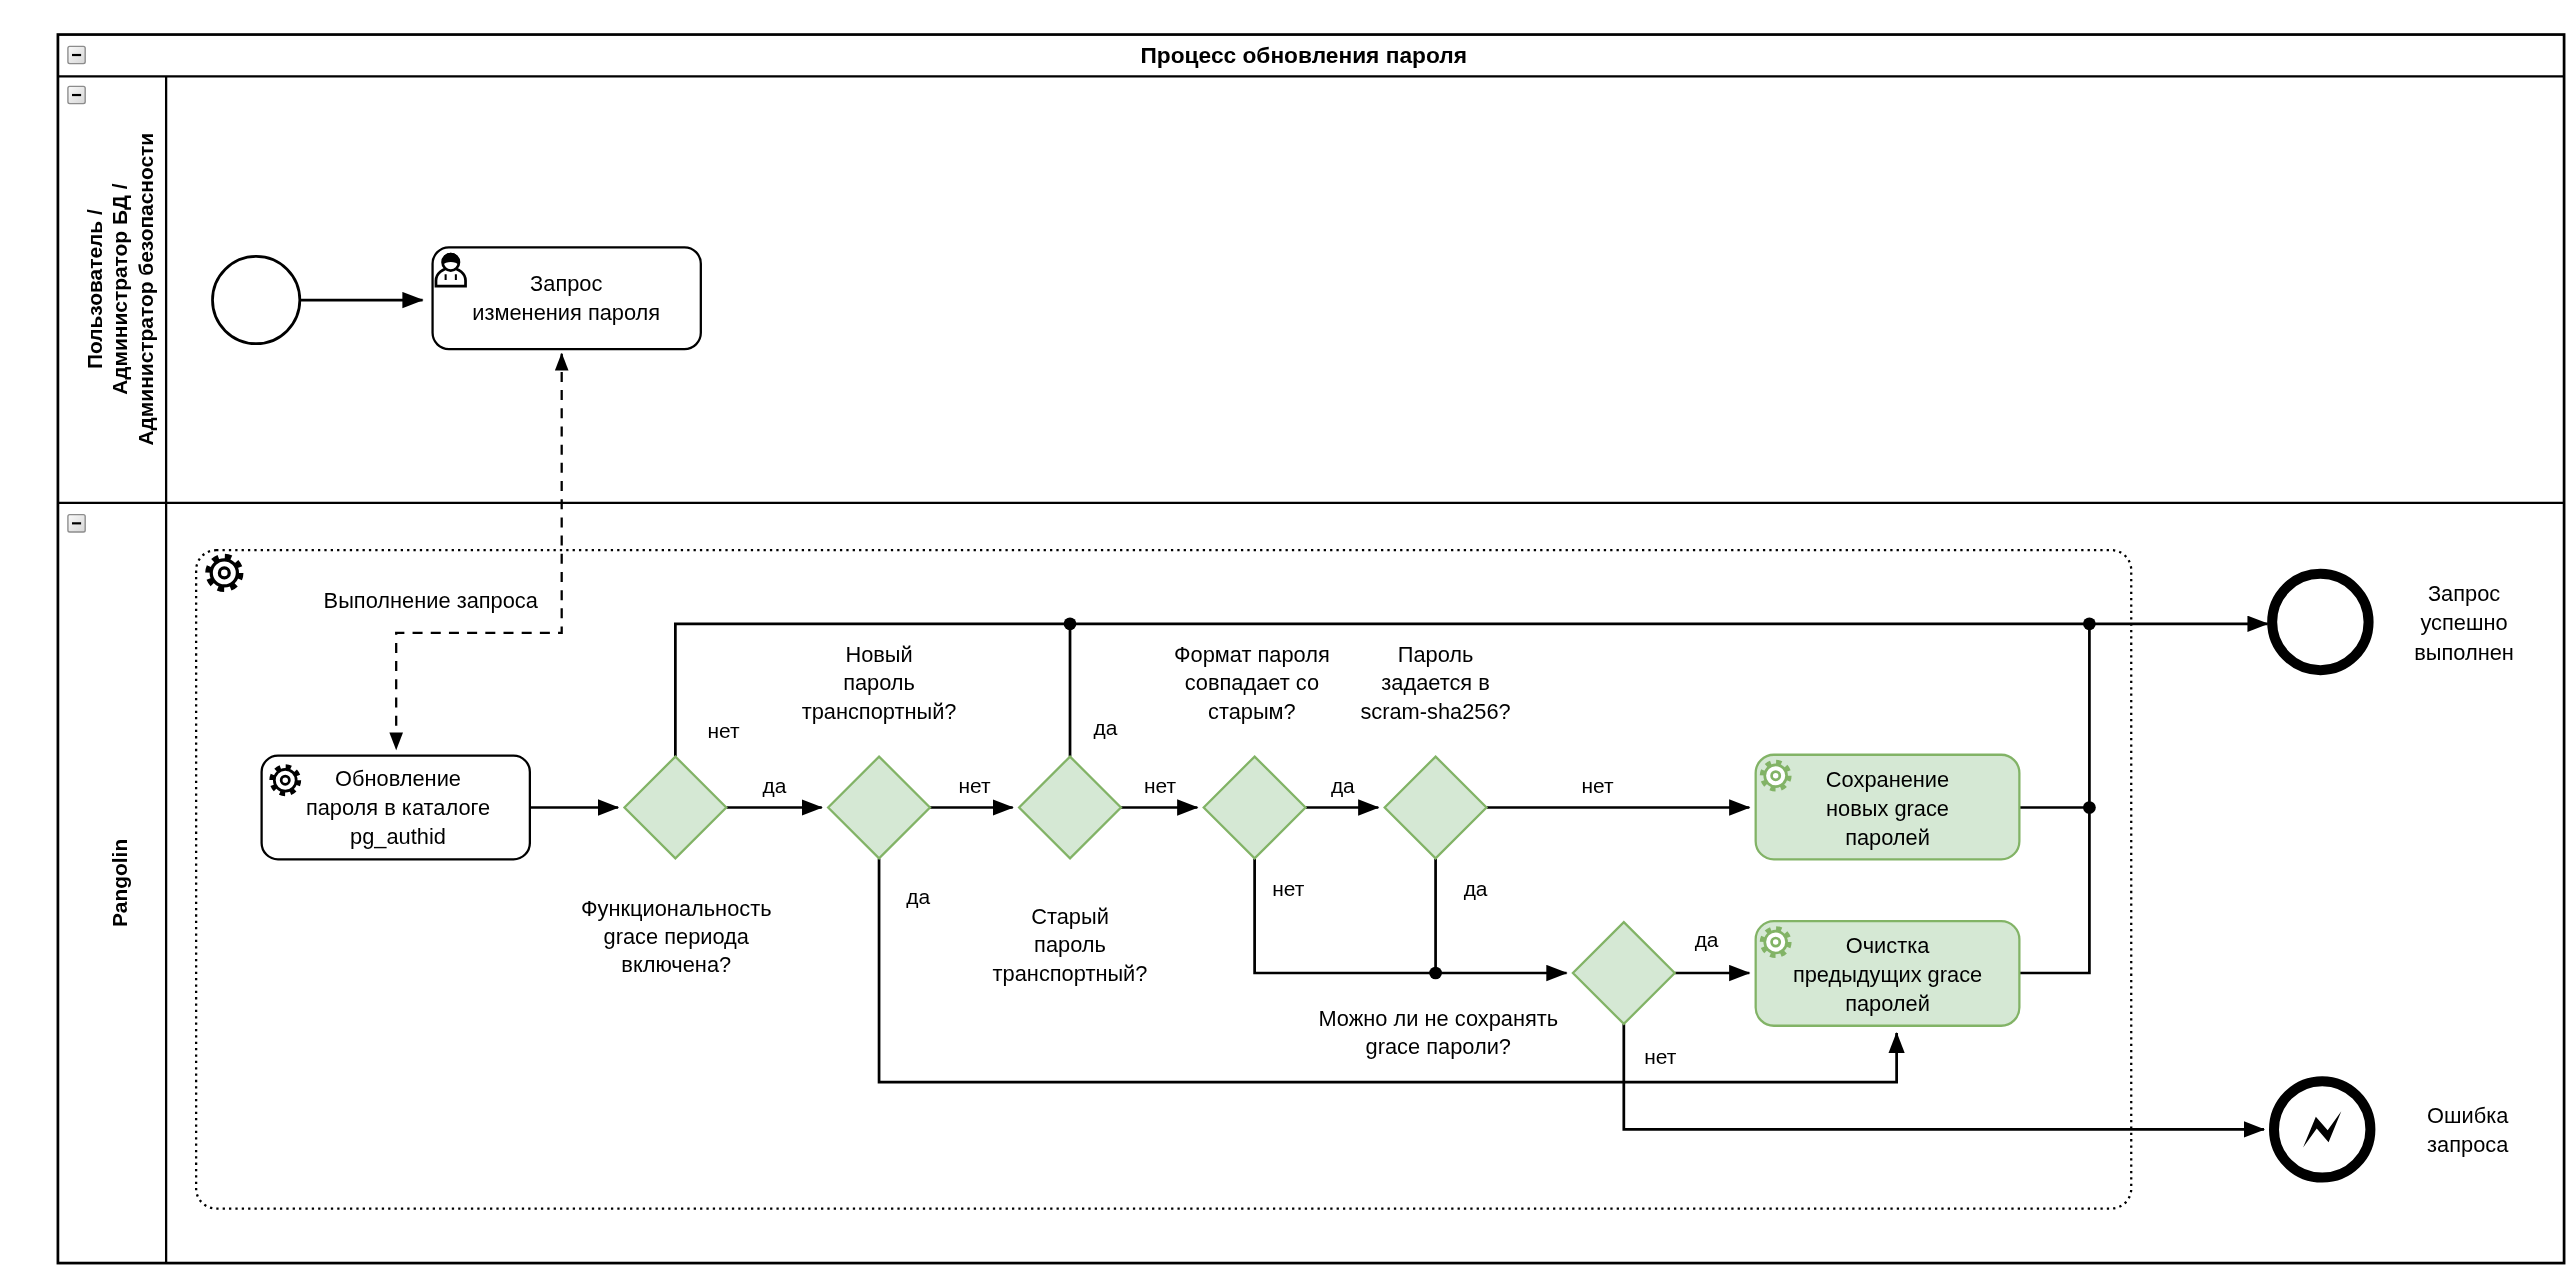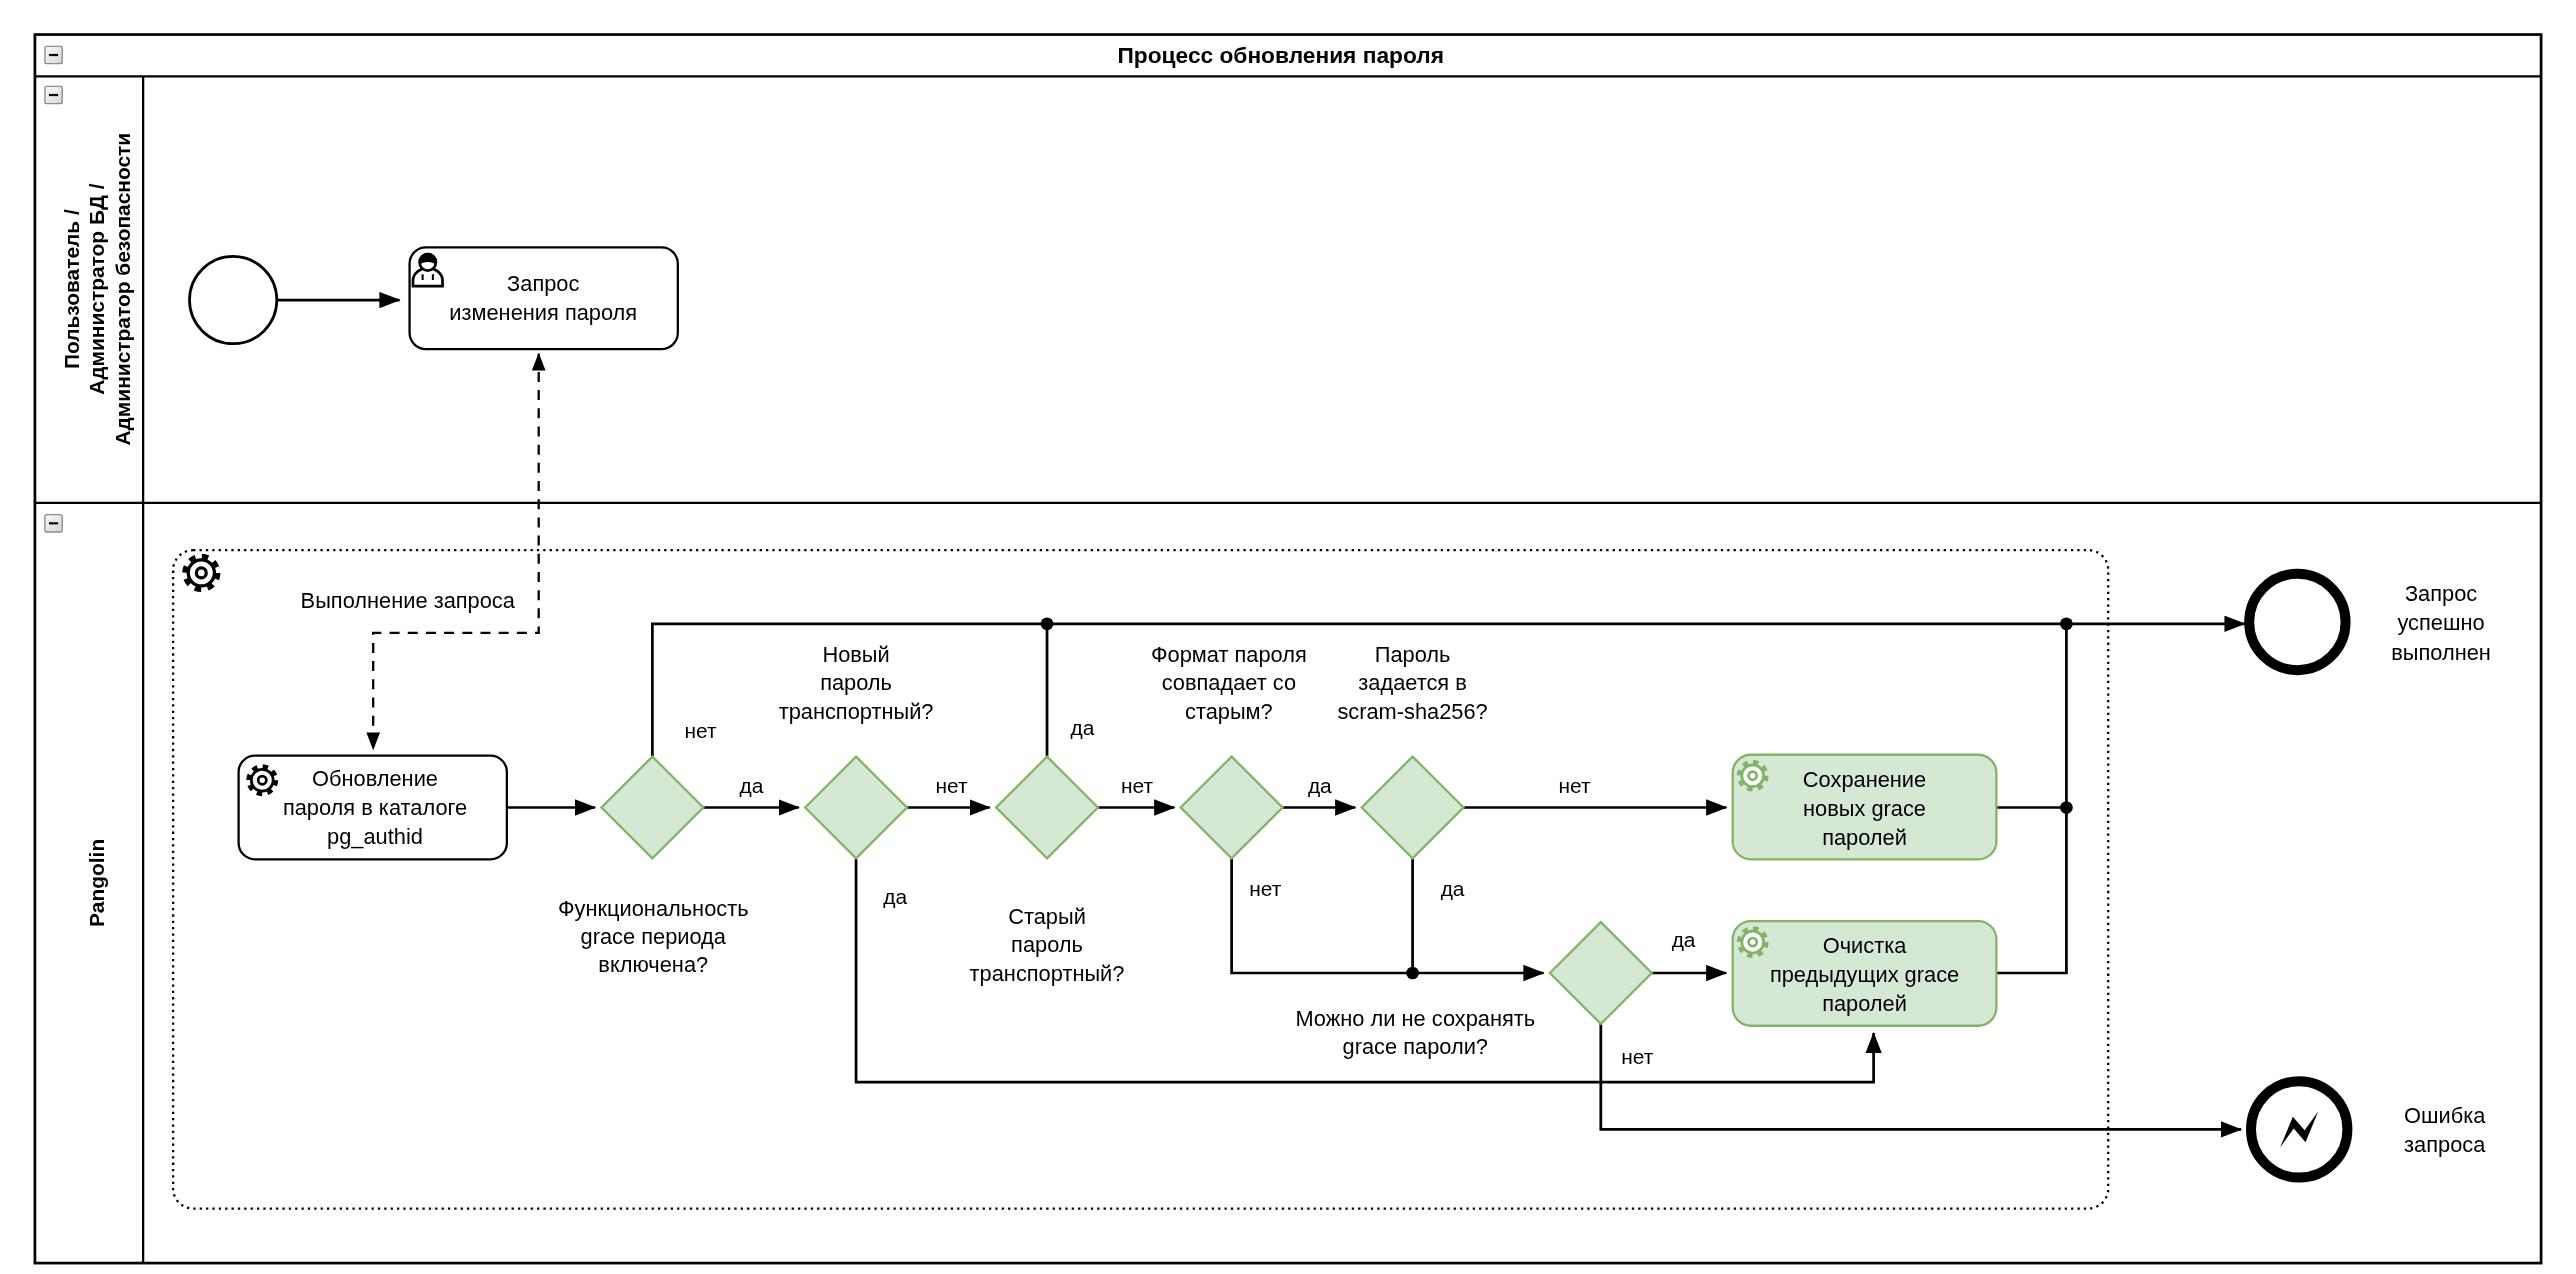--- a/index.html
+++ b/index.html
@@ -4,21 +4,21 @@
 <style>
   :root{
     --c-diagram-line:#000000;
     --c-gateway-fill:#d5e8d4;
     --c-gateway-stroke:#82b366;
     --c-green-task-fill:#d5e8d4;
     --c-green-task-stroke:#82b366;
     --c-background:#ffffff;
   }
   html,body{margin:0;padding:0;background:var(--c-background);}
-  .canvas{width:2088px;height:1274px;position:relative;background:var(--c-background);}
+  .canvas{width:2088px;height:1274px;position:relative;background:var(--c-background);padding-left:23px;}
   svg{display:block;font-family:"Liberation Sans","DejaVu Sans",sans-serif;}
   
   .pool-border{fill:none;stroke:var(--c-diagram-line);stroke-width:3;}
   .divider{stroke:var(--c-diagram-line);stroke-width:2.5;}
   
   .flow{fill:none;stroke:var(--c-diagram-line);stroke-width:3;}
   .msg-flow{fill:none;stroke:var(--c-diagram-line);stroke-width:2.5;stroke-dasharray:11 9;}
   .subprocess-border{fill:none;stroke:var(--c-diagram-line);stroke-width:2.5;stroke-dasharray:2.5 4.5;}
   
   .task-white{fill:#ffffff;stroke:var(--c-diagram-line);stroke-width:2.5;}

